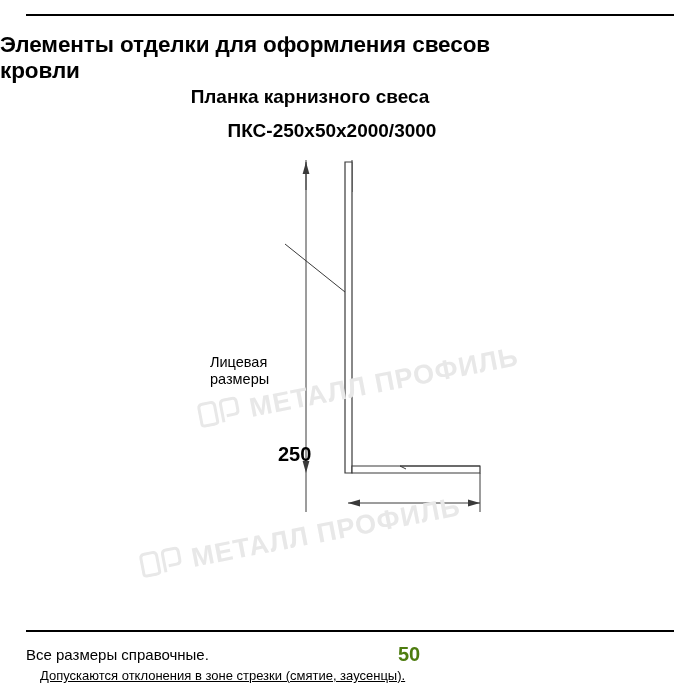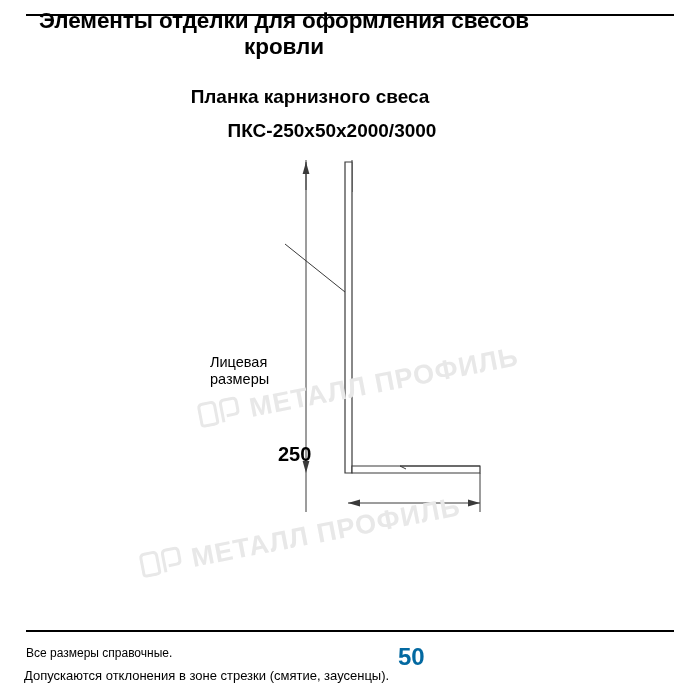--- a/index.html
+++ b/index.html
@@ -31,23 +31,22 @@
     position: absolute;
     left: 26px;
     top: 630px;
     width: 648px;
     height: 2px;
     background: #000000;
   }
   .main-title {
     position: absolute;
     left: 0;
-    top: 8px;
+    top: 32px;
     width: 568px;
-    text-align: center;
     font-size: 22.5px;
     font-weight: bold;
     letter-spacing: -0.1px;
     color: #000000;
   }
   .subtitle-1 {
     position: absolute;
     left: 0;
     top: 86px;
     width: 620px;
@@ -63,29 +62,30 @@
     width: 664px;
     text-align: center;
     font-size: 19px;
     font-weight: bold;
     color: #000000;
   }
   .footer-1 {
     position: absolute;
     left: 26px;
     top: 646px;
-    font-size: 12px;
+    font-size: 15px;
     color: #000000;
   }
   .footer-2 {
     position: absolute;
-    left: 24px;
+    left: 40px;
     top: 668px;
     font-size: 13px;
     color: #000000;
+    text-decoration: underline;
   }
 
   
   .drawing {
     position: absolute;
     left: 0;
     top: 140px;
     width: 700px;
     height: 420px;
   }
@@ -123,23 +123,23 @@
     left: 278px;
     top: 303px;
     font-size: 20px;
     font-weight: bold;
     color: #000000;
   }
   .dim-50 {
     position: absolute;
     left: 398px;
     top: 503px;
-    font-size: 24px;
-    font-weight: bold;
-    color: #0369a1;
+    font-size: 20px;
+    font-weight: bold;
+    color: #4d7c0f;
   }
 </style>
 </head>
 <body>
 
 <div class="page">
 
   <div class="top-rule"></div>
 
   <div class="main-title">Элементы отделки для оформления свесов кровли</div>

